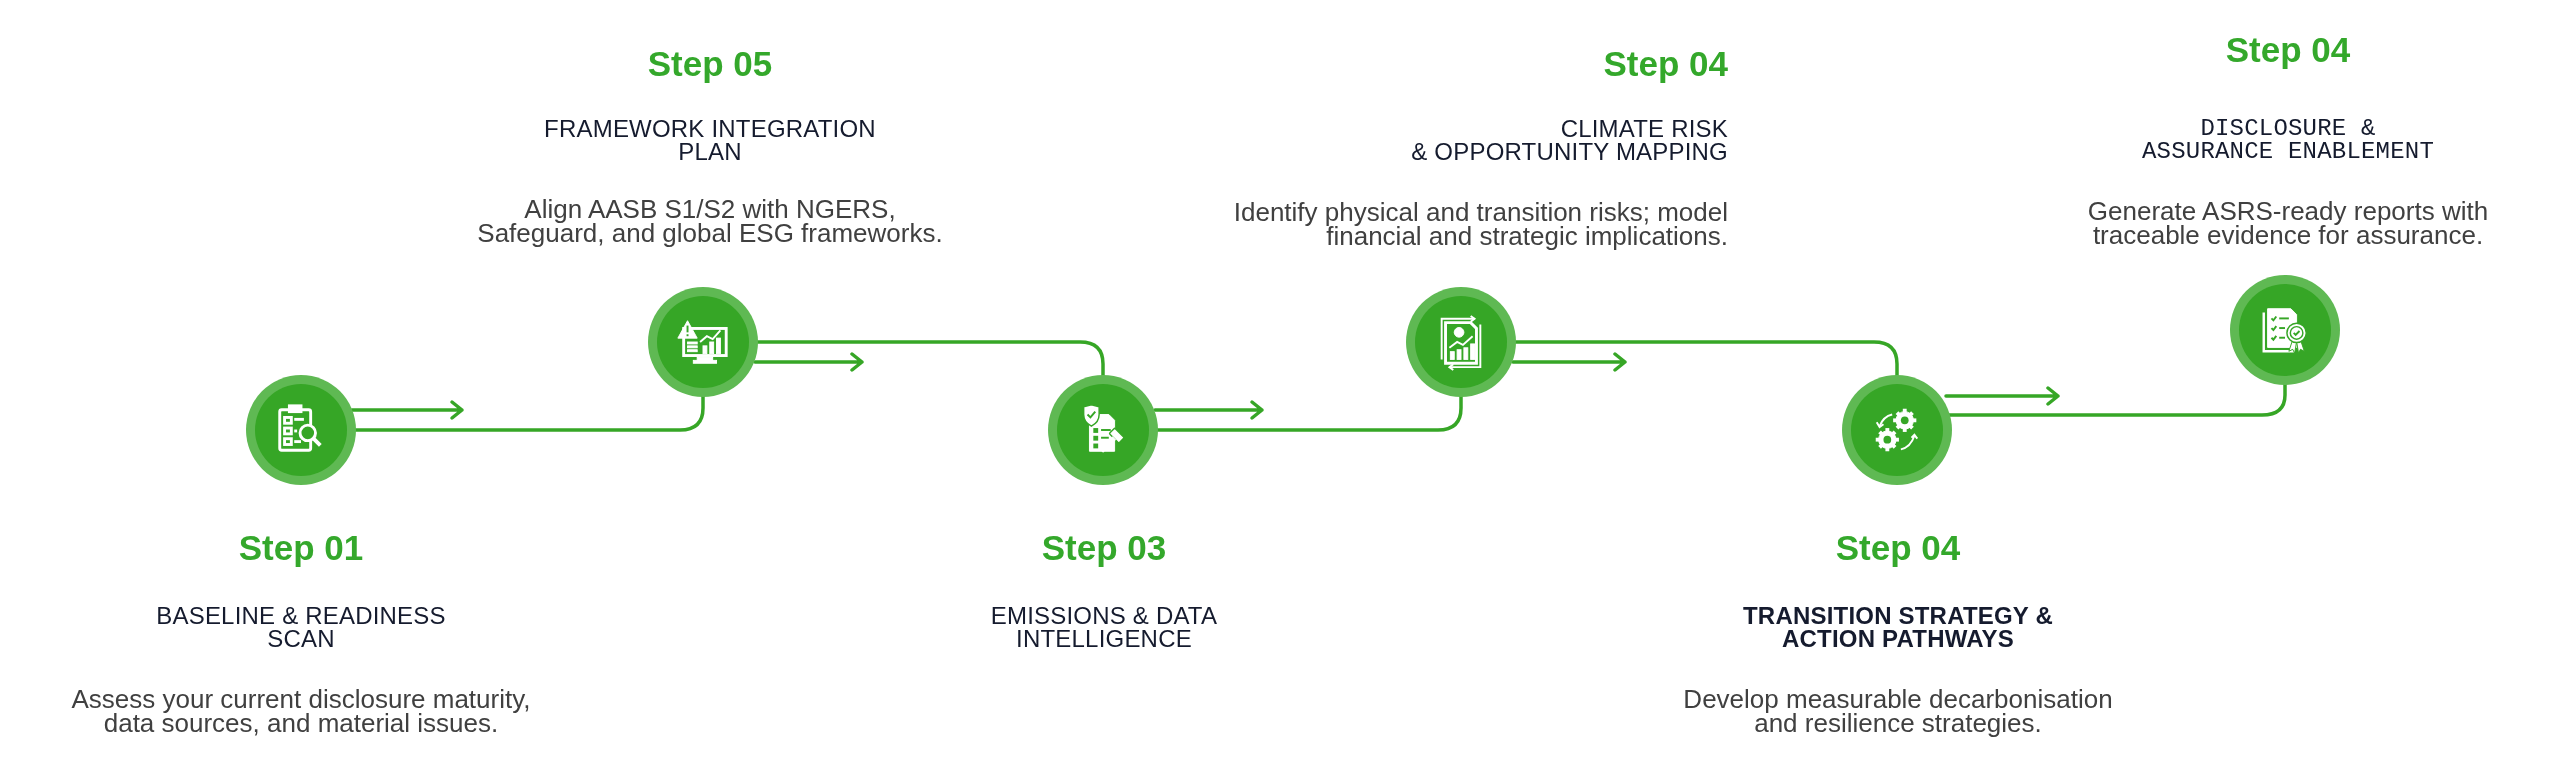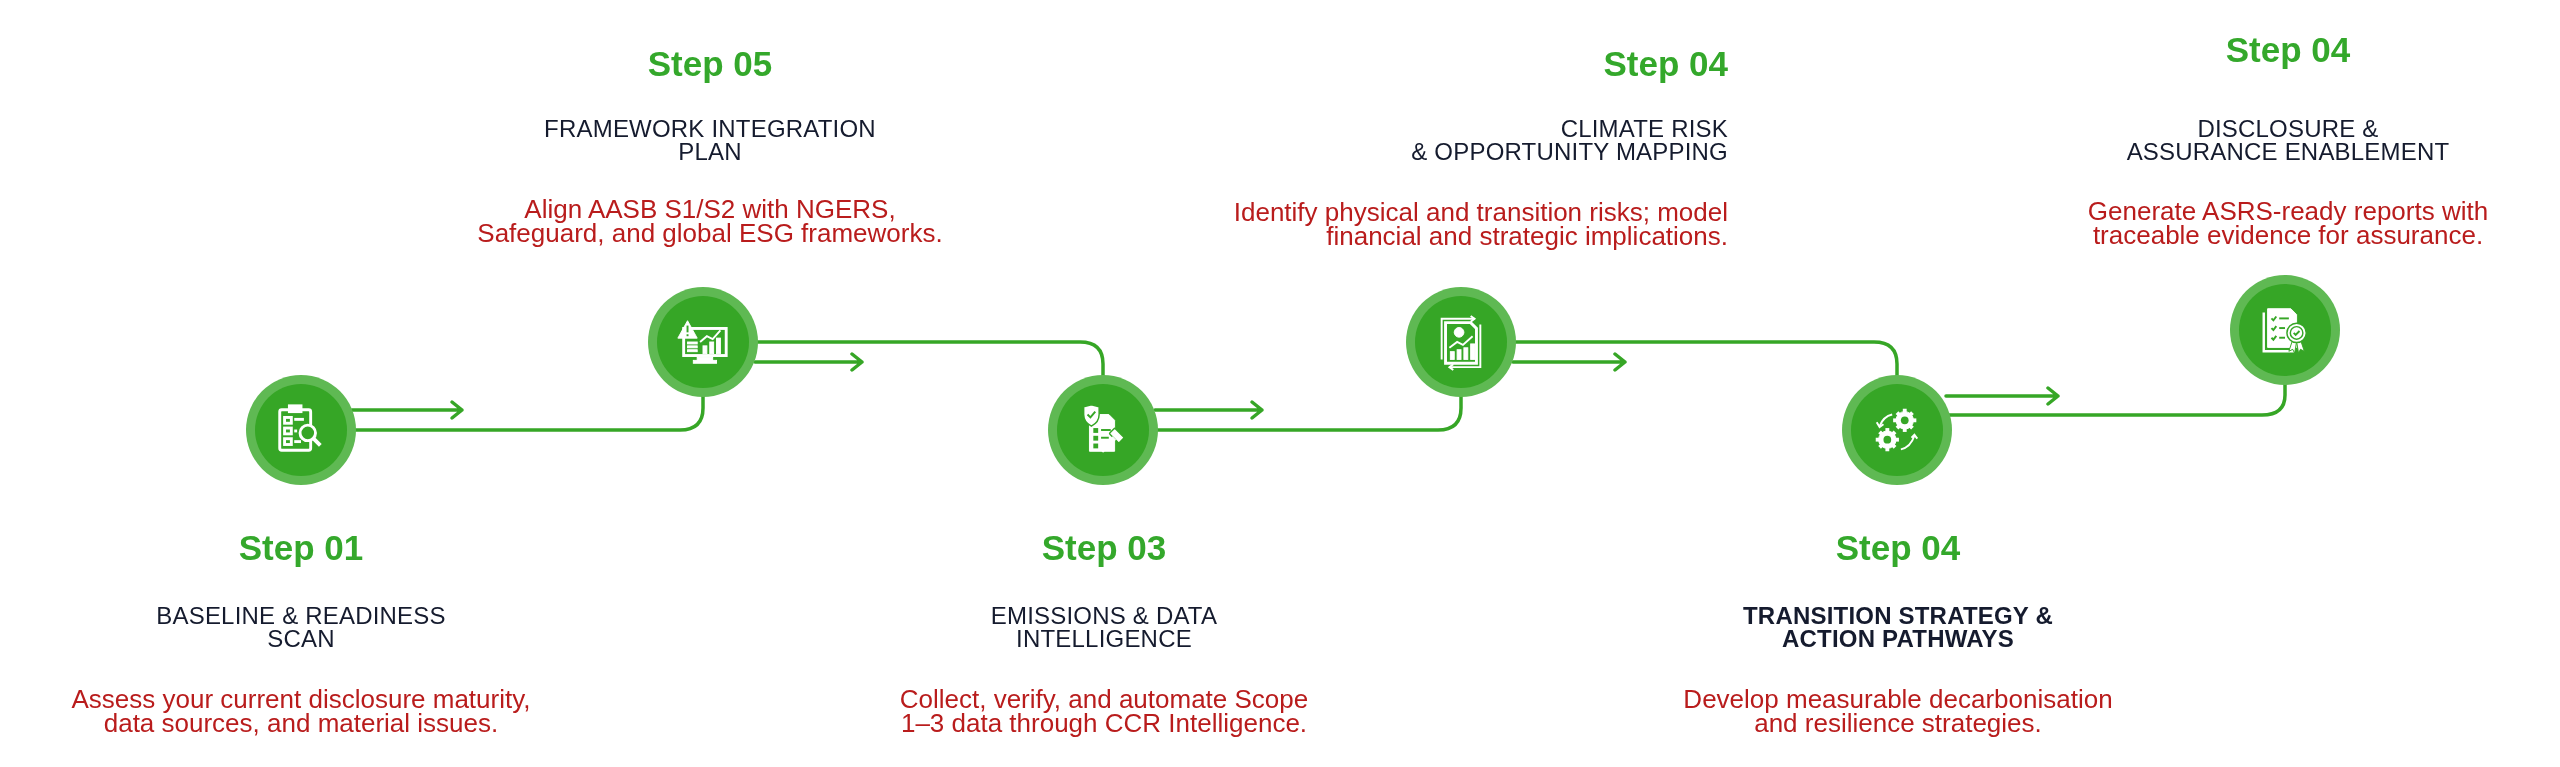--- a/index.html
+++ b/index.html
@@ -2,21 +2,21 @@
 <html><head>
 <meta charset="utf-8">
 <style>
   html, body { margin: 0; padding: 0; background: #ffffff; }
   body { width: 2560px; height: 767px; position: relative; overflow: hidden;
          font-family: "Liberation Sans", sans-serif; }
   #diagram { position: absolute; left: 0; top: 0; }
   .step-block { position: absolute; width: 520px; text-align: center; }
   .step-label { color: #34a82b; font-size: 35px; font-weight: bold; line-height: 40px; margin: 0; }
   .step-title { color: #151b2e; font-size: 24px; line-height: 23px; margin: 0; white-space: pre-line; font-weight: normal; letter-spacing: 0.2px; }
-  .step-desc { color: #b91c1c; font-size: 26px; line-height: 24px; margin: 0; white-space: pre-line; }
+  .step-desc { color: #404040; font-size: 26px; line-height: 24px; margin: 0; white-space: pre-line; }
   .node { position: absolute; width: 110px; height: 110px; border-radius: 50%;
           background: #5fb953; display: flex; align-items: center; justify-content: center; }
   .node-inner { width: 92px; height: 92px; border-radius: 50%; background: #36a626;
                 display: flex; align-items: center; justify-content: center; }
   .node svg { width: 58px; height: 58px; }
 </style>
 </head>
 <body>
 
 <svg id="diagram" width="2560" height="767" viewBox="0 0 2560 767">
@@ -171,22 +171,20 @@
   <h4 class="step-title" style="margin-top:36px;">BASELINE &amp; READINESS
 SCAN</h4>
   <p class="step-desc" style="margin-top:37px;">Assess your current disclosure maturity,
 data sources, and material issues.</p>
 </div>
 
 <div class="step-block" style="left:844px; top:528px;">
   <h3 class="step-label">Step 03</h3>
   <h4 class="step-title" style="margin-top:36px;">EMISSIONS &amp; DATA
 INTELLIGENCE</h4>
-  <p class="step-desc" style="margin-top:37px;">Collect, verify, and automate Scope
-1–3 data through CCR Intelligence.</p>
 </div>
 
 <div class="step-block" style="left:1638px; top:528px;">
   <h3 class="step-label">Step 04</h3>
   <h4 class="step-title" style="margin-top:36px;font-weight:bold;">TRANSITION STRATEGY &amp;
 ACTION PATHWAYS</h4>
   <p class="step-desc" style="margin-top:37px;">Develop measurable decarbonisation
 and resilience strategies.</p>
 </div>
 
@@ -201,17 +199,17 @@
 <div class="step-block" style="left:1208px; top:44px;text-align:right;">
   <h3 class="step-label">Step 04</h3>
   <h4 class="step-title" style="margin-top:33px;">CLIMATE RISK
 &amp; OPPORTUNITY MAPPING</h4>
   <p class="step-desc" style="margin-top:37px;">Identify physical and transition risks; model
 financial and strategic implications.</p>
 </div>
 
 <div class="step-block" style="left:2028px; top:30px;">
   <h3 class="step-label">Step 04</h3>
-  <h4 class="step-title" style="margin-top:47px;">DISCLOSURE &amp;
+  <h4 class="step-title" style="margin-top:47px;font-family:Liberation Mono, monospace;">DISCLOSURE &amp;
 ASSURANCE ENABLEMENT</h4>
   <p class="step-desc" style="margin-top:36px;">Generate ASRS-ready reports with
 traceable evidence for assurance.</p>
 </div>
 
 </body></html>

